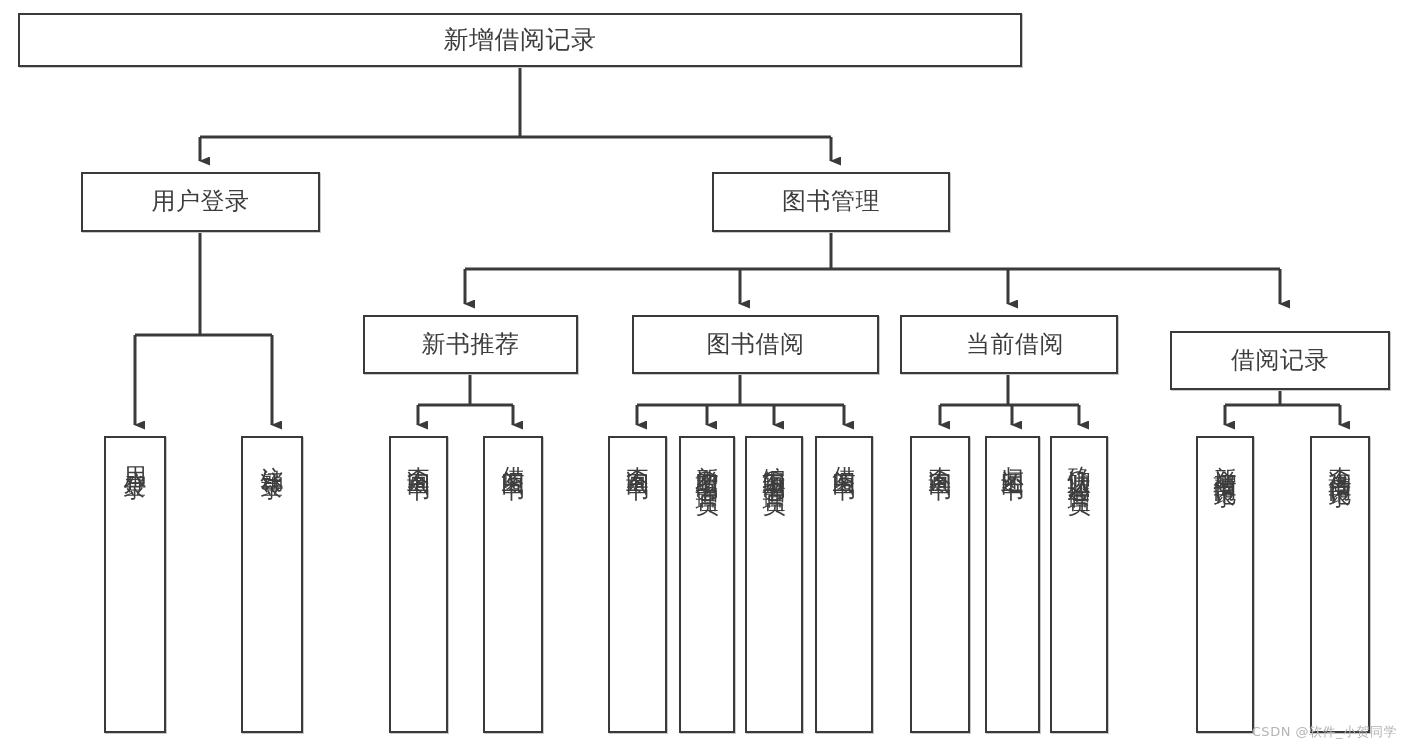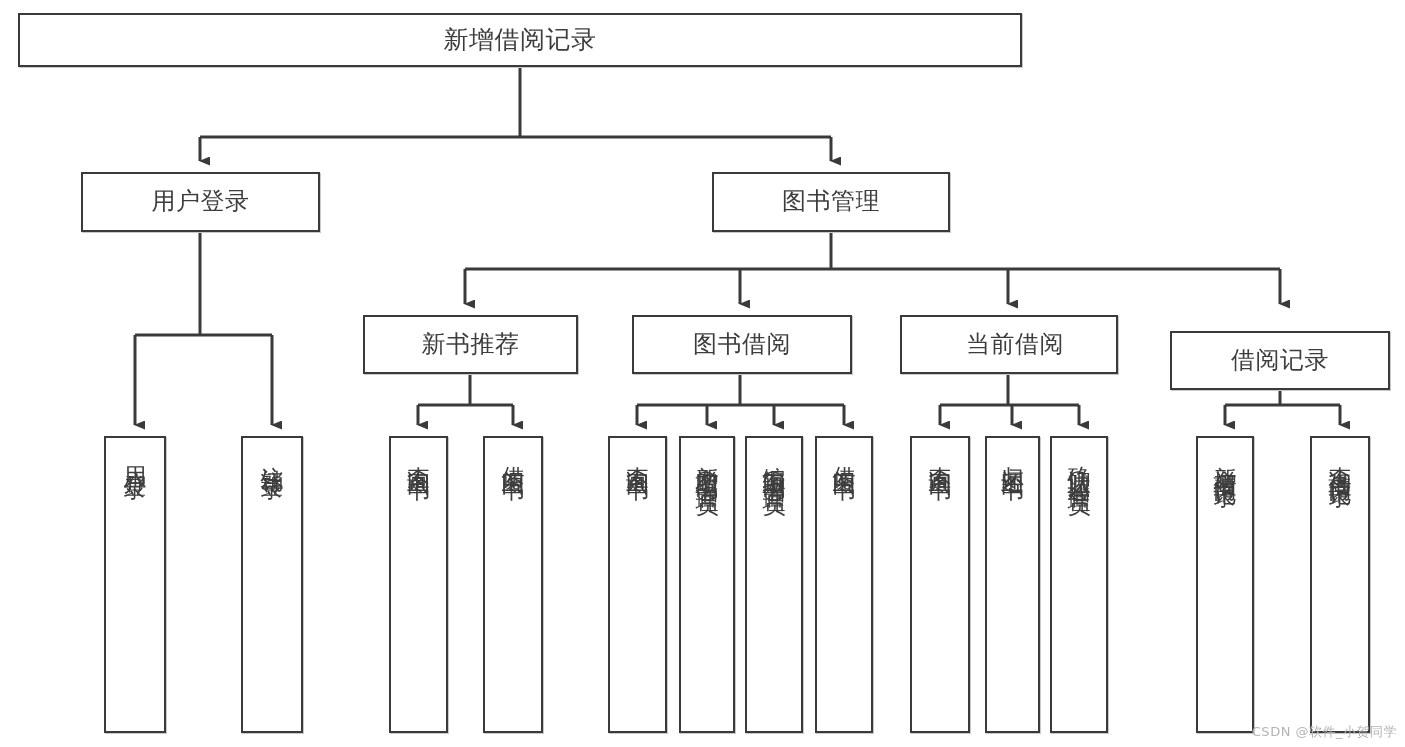--- a/index.html
+++ b/index.html
@@ -130,21 +130,21 @@
       </div>
       <div class="node horizontal" style="left: 81px; top: 172px; width: 239px; height: 60px;">
         <span class="node-label">用户登录</span>
       </div>
       <div class="node horizontal" style="left: 712px; top: 172px; width: 238px; height: 60px;">
         <span class="node-label">图书管理</span>
       </div>
       <div class="node horizontal" style="left: 363px; top: 315px; width: 215px; height: 59px;">
         <span class="node-label">新书推荐</span>
       </div>
-      <div class="node horizontal" style="left: 632px; top: 315px; width: 220px; height: 59px;">
+      <div class="node horizontal" style="left: 632px; top: 315px; width: 247px; height: 59px;">
         <span class="node-label">图书借阅</span>
       </div>
       <div class="node horizontal" style="left: 900px; top: 315px; width: 218px; height: 59px; padding-left: 12px;">
         <span class="node-label">当前借阅</span>
       </div>
       <div class="node horizontal" style="left: 1170px; top: 315px; width: 220px; height: 59px; margin-top: 16px;">
         <span class="node-label">借阅记录</span>
       </div>
       <div class="node vertical" style="left: 104px; top: 436px; width: 62px; height: 297px;">
         <span class="node-label">用户登录</span>

